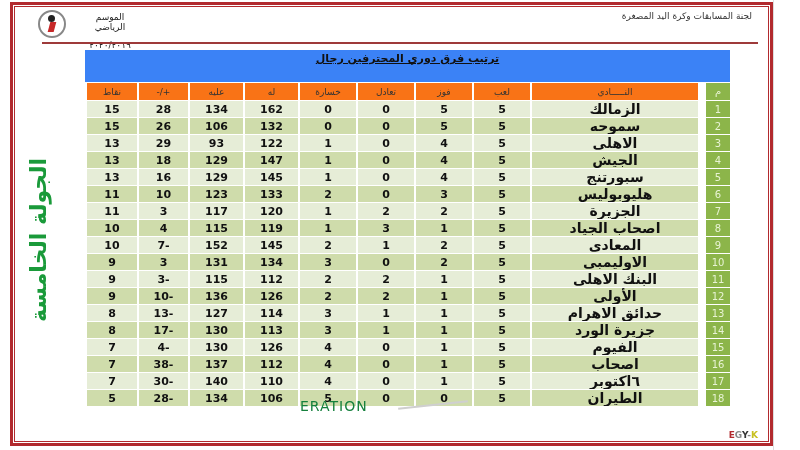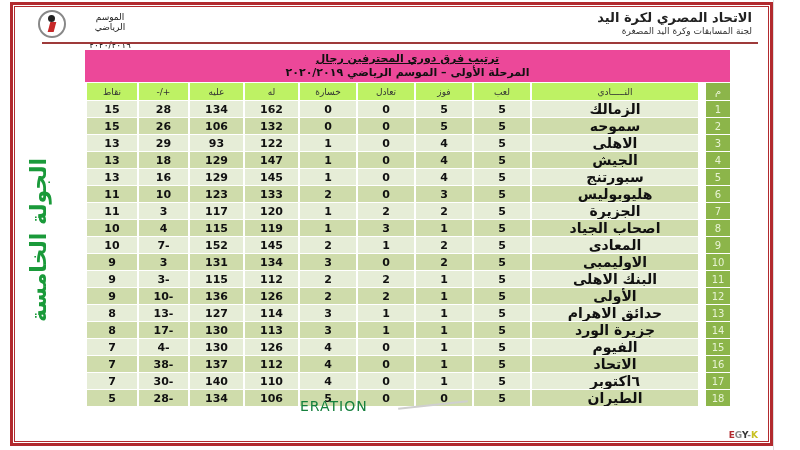--- a/index.html
+++ b/index.html
@@ -13,26 +13,26 @@
   .hdr-left { position:absolute; left:80px; top:12px; text-align:center; direction:rtl; width:60px; }
   .hdr-left .s1 { font-size:9px; color:#222; }
   .hdr-left .s2 { font-size:9px; color:#222; margin-top:8px; }
   .logo { position:absolute; left:38px; top:10px; width:28px; height:28px; border-radius:50%; border:2px solid #888; box-sizing:border-box; background:#fff; }
   .logo .ball { position:absolute; left:8px; top:3px; width:7px; height:7px; border-radius:50%; background:#222; }
   .logo .body { position:absolute; left:9px; top:10px; width:6px; height:10px; background:#c62828; transform:skewX(-15deg); }
   .hr { position:absolute; left:42px; top:42px; width:716px; height:2px; background:#9e3a3a; }
   .vertical-title { position:absolute; left:20px; top:150px; width:36px; height:180px; display:flex; align-items:center; justify-content:center; }
   .vertical-title span { writing-mode:vertical-rl; transform:rotate(180deg); color:#1a9a3a; font-size:22px; font-weight:bold; direction:rtl; white-space:nowrap; }
   .table-wrap { position:absolute; left:85px; top:50px; width:645px; }
-  .title-box { background:#ec4899; color:#111; text-align:center; direction:rtl; height:32px; border-bottom:1px solid #fff; }
+  .title-box { background:#3b82f6; color:#111; text-align:center; direction:rtl; height:32px; border-bottom:1px solid #fff; }
   .title-box .l1 { font-size:11px; font-weight:bold; text-decoration:underline; padding-top:2px; line-height:14px; }
   .title-box .l2 { font-size:11px; font-weight:bold; line-height:14px; }
   table { border-collapse:separate; border-spacing:0; width:645px; direction:rtl; table-layout:fixed; }
   td, th { height:16px; padding:0; font-size:11px; text-align:center; border-left:2px solid #fff; border-bottom:1px solid #fff; overflow:hidden; white-space:nowrap; }
-  th { background:#bef264; color:#333; font-weight:normal; font-size:9px; height:17px; }
+  th { background:#f97316; color:#333; font-weight:normal; font-size:9px; height:17px; }
   th.rank-h, td.rank { background:#8cb54a; color:#e8f3d4; width:26px; font-size:10px; }
   .gap { width:6px; background:#fff; border-left:none; }
   td { font-weight:bold; color:#111; }
   tr.odd td { background:#e6edd7; }
   tr.even td { background:#cfdcab; }
   tr.odd td.rank, tr.even td.rank { background:#8cb54a; color:#e8f3d4; font-weight:normal; }
   td.gapc { background:#fff !important; border-left:none; }
   td.club { font-size:14px; }
   .watermark { position:absolute; left:300px; top:398px; color:#15803d; font-size:14px; letter-spacing:1px; }
   .watermark-line { position:absolute; left:398px; top:404px; width:70px; height:2px; background:#cfcfcf; transform:rotate(-6deg); }
@@ -40,42 +40,40 @@
   .brand .e { color:#b22a2e; } .brand .g { color:#888; } .brand .y { color:#333; } .brand .k { color:#c8c020; }
 </style>
 </head>
 <body>
 
 <div class="frame"></div>
 <div class="frame-inner"></div>
 <div class="right-edge"></div>
 
 <div class="hdr-right">
-  <div class="t1">الاتحاد المصري لكرة اليد</div>
   <div class="t2">لجنة المسابقات وكرة اليد المصغرة</div>
 </div>
 
 <div class="logo">
   <div class="ball"></div>
     <div class="body"></div>
 </div>
 <div class="hdr-left">
   <div class="s1">الموسم الرياضي</div>
   <div class="s2">٢٠٢٠/٢٠١٩</div>
 </div>
 <div class="hr"></div>
 
 <div class="vertical-title">
   <span>الجولة الخامسة</span>
 </div>
 
 <div class="table-wrap">
   <div class="title-box">
     <div class="l1">ترتيب فرق دوري المحترفين رجال</div>
-    <div class="l2">المرحلة الأولى – الموسم الرياضي ٢٠٢٠/٢٠١٩</div>
   </div>
   <table>
     <colgroup>
       <col style="width:26px">
         <col style="width:6px">
         <col style="width:168px">
       <col style="width:58px">
         <col style="width:58px">
         <col style="width:58px">
         <col style="width:58px">
@@ -291,21 +289,21 @@
           <td>0</td>
           <td>4</td>
           <td>126</td>
           <td>130</td>
           <td>-4</td>
           <td>7</td>
         </tr>
         <tr class="even">
           <td class="rank">16</td>
           <td class="gapc"></td>
-          <td class="club">الاتحاد</td>
+          <td class="club">اصحاب</td>
           <td>5</td>
           <td>1</td>
           <td>0</td>
           <td>4</td>
           <td>112</td>
           <td>137</td>
           <td>-38</td>
           <td>7</td>
         </tr>
         <tr class="odd">

